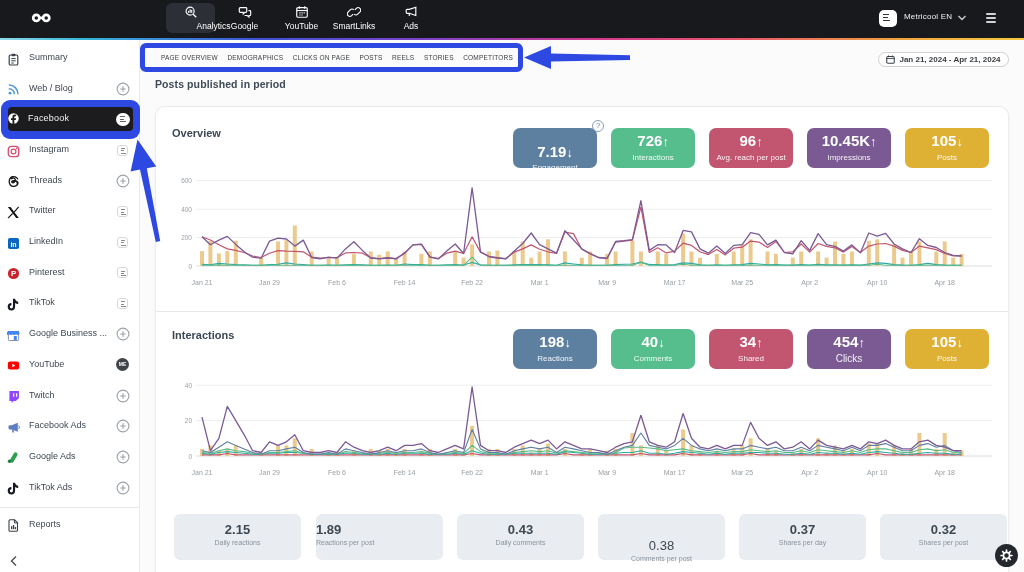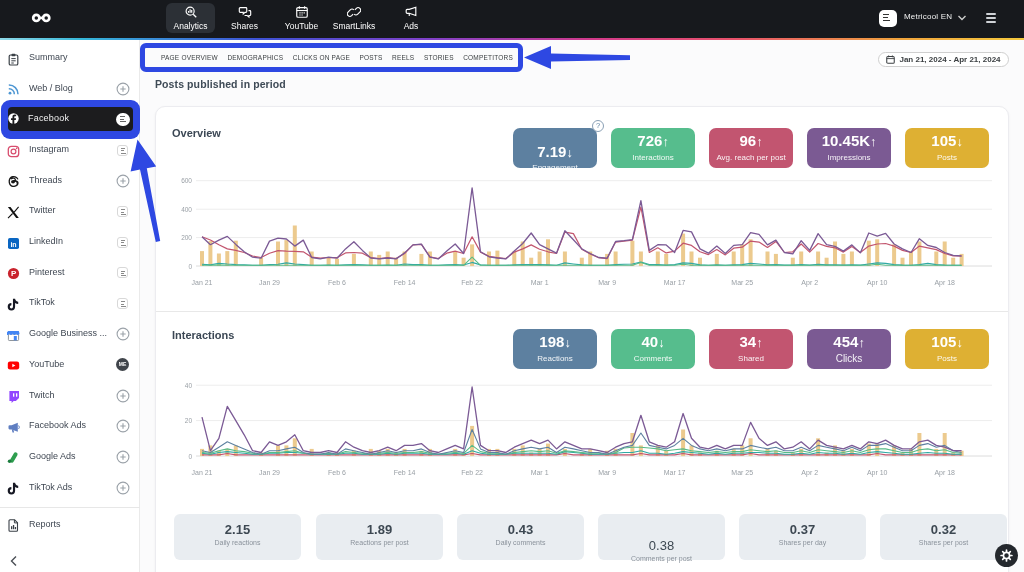--- a/index.html
+++ b/index.html
@@ -231,21 +231,21 @@
     <text x="514.6" y="99" font-size="7" fill="#9aa0a6" text-anchor="middle">Mar 17</text>
     <text x="582.2" y="99" font-size="7" fill="#9aa0a6" text-anchor="middle">Mar 25</text>
     <text x="649.7" y="99" font-size="7" fill="#9aa0a6" text-anchor="middle">Apr 2</text>
     <text x="717.2" y="99" font-size="7" fill="#9aa0a6" text-anchor="middle">Apr 10</text>
     <text x="784.7" y="99" font-size="7" fill="#9aa0a6" text-anchor="middle">Apr 18</text>
   </svg>
 <div style="position:absolute;left:174px;top:514px;width:127px;height:46px;background:#e9edf1;border-radius:6px;text-align:center">
 <div style="font-size:13px;font-weight:600;color:#3d4852;margin-top:8px;line-height:15px">2.15</div>
 <div style="font-size:7px;color:#8a929b;line-height:11px">Daily reactions</div>
   </div>
-<div style="position:absolute;left:316px;top:514px;width:127px;height:46px;background:#e9edf1;border-radius:6px;text-align:center">
+<div style="position:absolute;left:316px;top:514px;width:127px;height:46px;background:#e9edf1;border-radius:6px;">
 <div style="font-size:13px;font-weight:600;color:#3d4852;margin-top:8px;line-height:15px">1.89</div>
 <div style="font-size:7px;color:#8a929b;line-height:11px">Reactions per post</div>
   </div>
 <div style="position:absolute;left:457px;top:514px;width:127px;height:46px;background:#e9edf1;border-radius:6px;text-align:center">
 <div style="font-size:13px;font-weight:600;color:#3d4852;margin-top:8px;line-height:15px">0.43</div>
 <div style="font-size:7px;color:#8a929b;line-height:11px">Daily comments</div>
   </div>
 <div style="position:absolute;left:598px;top:514px;width:127px;height:46px;background:#e9edf1;border-radius:6px;text-align:center">
 <div style="font-size:13px;font-weight:400;color:#3d4852;margin-top:24px;line-height:15px">0.38</div>
 <div style="font-size:7px;color:#8a929b;line-height:11px">Comments per post</div>
@@ -448,26 +448,26 @@
 <div style="position:absolute;left:0;top:0;width:1024px;height:38px;background:#17191d"></div>
 <div style="position:absolute;left:0;top:38px;width:1024px;height:2px;background:linear-gradient(90deg,#8fd9e8 0%,#35b7d9 8%,#3d52d5 25%,#8040c8 42%,#d23a8a 58%,#e8536b 72%,#f0a43c 88%,#f5c93e 100%)"></div>
 <div style="position:absolute;left:166px;top:2.5px;width:49px;height:30px;background:#2c3036;border-radius:6px"></div>
 <div style="position:absolute;left:183.5px;top:5px"><svg width="14" height="14" viewBox="0 0 16 16" fill="none" stroke="#fff" stroke-width="1.3">
       <circle cx="7" cy="7" r="4.6"></circle>
       <line x1="10.5" y1="10.5" x2="14" y2="14" stroke-width="1.5"></line>
       <line x1="5.2" y1="8.8" x2="5.2" y2="6.8"></line>
       <line x1="7" y1="8.8" x2="7" y2="4.8"></line>
       <line x1="8.8" y1="8.8" x2="8.8" y2="5.8"></line>
     </svg></div>
-<div style="position:absolute;left:150.5px;top:21px;width:80px;text-align:center;font-size:8.5px;color:#fff">Analytics</div>
+<div style="position:absolute;left:150.5px;top:21px;width:80px;text-align:right;font-size:8.5px;color:#fff">Analytics</div>
 <div style="position:absolute;left:237.5px;top:5px"><svg width="14" height="14" viewBox="0 0 16 16" fill="none" stroke="#fff" stroke-width="1.3">
       <path d="M2.5 3 h6.5 a1 1 0 0 1 1 1 v3.5 a1 1 0 0 1-1 1 h-1 l-2 1.8 v-1.8 h-3.5 a1 1 0 0 1-1-1 V4 a1 1 0 0 1 1-1z"></path>
       <path d="M12 6.5 h1.5 a1 1 0 0 1 1 1 V11 a1 1 0 0 1-1 1 h-1 v1.8 l-2-1.8 h-3"></path>
     </svg></div>
-<div style="position:absolute;left:204.5px;top:21px;width:80px;text-align:center;font-size:8.5px;color:#fff">Shares</div>
+<div style="position:absolute;left:204.5px;top:21px;width:80px;text-align:center;font-size:8.5px;color:#fff">Google</div>
 <div style="position:absolute;left:294.5px;top:5px"><svg width="14" height="14" viewBox="0 0 16 16" fill="none" stroke="#fff" stroke-width="1.3">
       <rect x="2" y="3" width="12" height="11" rx="1.5"></rect>
       <line x1="5" y1="1.3" x2="5" y2="4.2"></line>
       <line x1="11" y1="1.3" x2="11" y2="4.2"></line>
       <line x1="2" y1="6.3" x2="14" y2="6.3"></line>
       <line x1="5" y1="9" x2="6.4" y2="9"></line>
       <line x1="7.4" y1="9" x2="8.8" y2="9"></line>
       <line x1="9.8" y1="9" x2="11.2" y2="9"></line>
       <line x1="5" y1="11.4" x2="6.4" y2="11.4"></line>
       <line x1="7.4" y1="11.4" x2="8.8" y2="11.4"></line>

